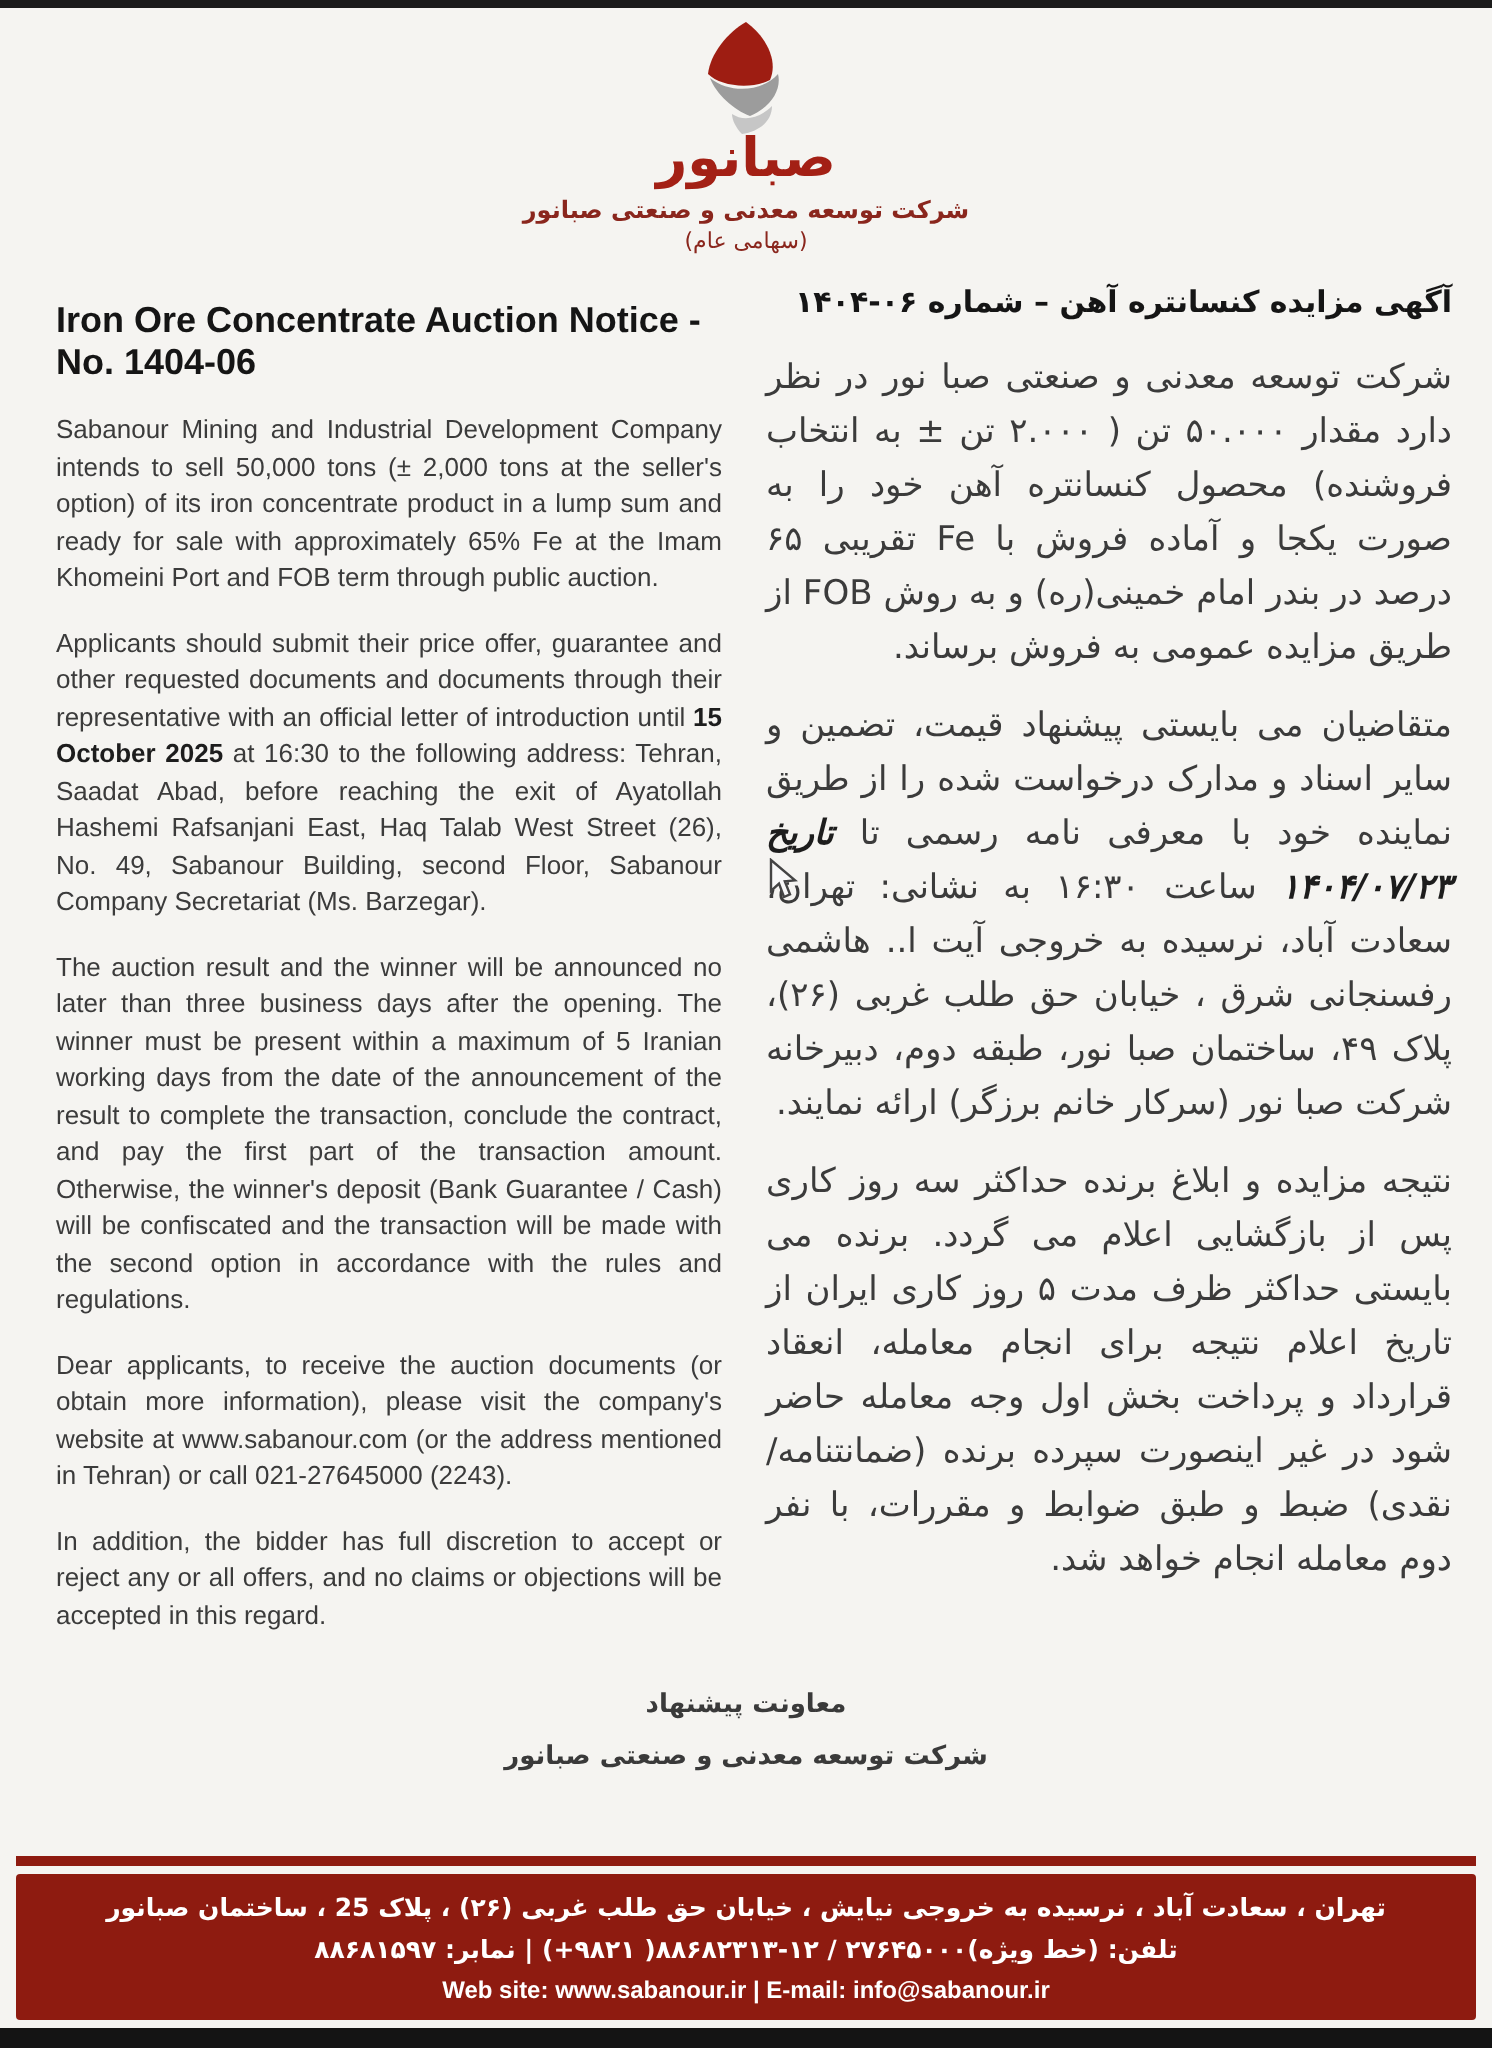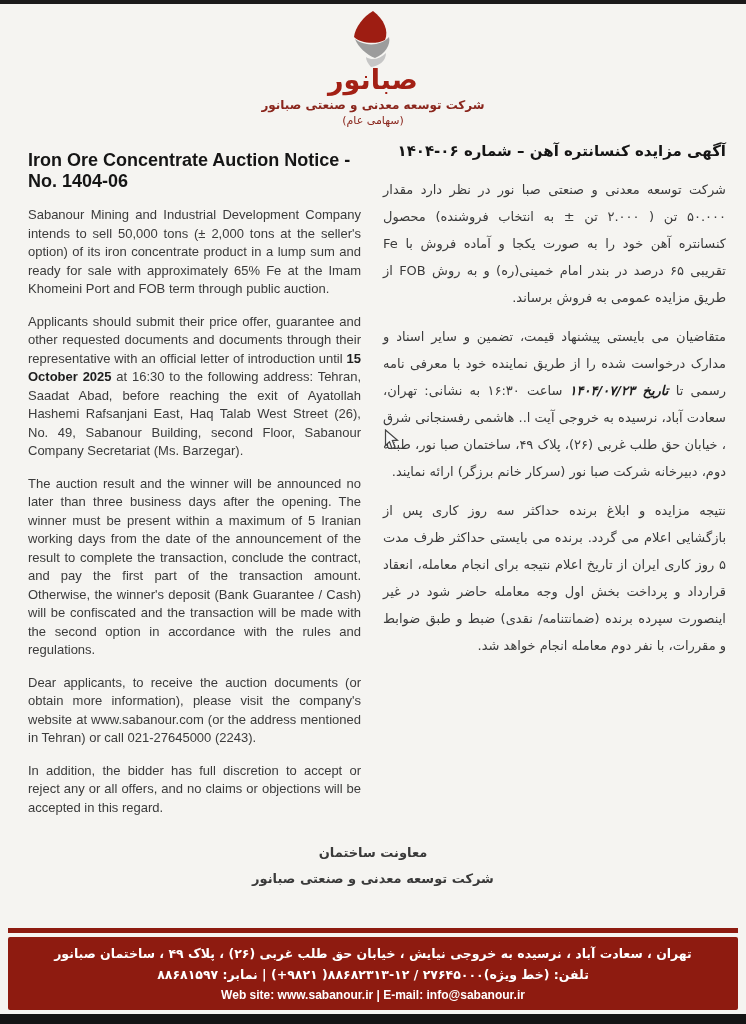--- a/index.html
+++ b/index.html
@@ -41,21 +41,21 @@
   }
   .en-p b{color:#1d1d1d;}
 
   
   .fa{font-family:"DejaVu Sans",sans-serif;direction:rtl;}
   .fa-col{position:absolute;left:383px;top:142px;width:343px;}
   .fa-title{
     font-size:15px;font-weight:bold;color:#151515;margin:0 0 16px 0;
   }
   .fa-p{
-    font-size:13px;line-height:27px;color:#3b3b3b;margin:0 0 12px 0;
+    font-size:17px;line-height:27px;color:#3b3b3b;margin:0 0 12px 0;
     text-align:justify;
   }
   .fa-p b{color:#1d1d1d;font-style:italic;}
   a.doc-link{color:#1a56a8;text-decoration:underline;cursor:pointer;}
 
   
   .signature{
     position:absolute;left:0;top:840px;width:746px;text-align:center;
     font-weight:bold;font-size:13px;color:#3a3a3a;line-height:26px;
   }
@@ -99,27 +99,27 @@
 </div>
 
 <div class="fa-col fa">
   <p class="fa-title">آگهی مزایده کنسانتره آهن – شماره ۰۶-۱۴۰۴</p>
   <p class="fa-p">شرکت توسعه معدنی و صنعتی صبا نور در نظر دارد مقدار ۵۰.۰۰۰ تن ( ۲.۰۰۰ تن ± به انتخاب فروشنده) محصول کنسانتره آهن خود را به صورت یکجا و آماده فروش با Fe تقریبی ۶۵ درصد در بندر امام خمینی(ره) و به روش FOB از طریق مزایده عمومی به فروش برساند.</p>
   <p class="fa-p"><span>متقاضیان می بایستی پیشنهاد قیمت، تضمین و سایر اسناد و مدارک درخواست شده را از طریق نماینده خود با معرفی نامه رسمی تا </span><b>تاریخ ۱۴۰۴/۰۷/۲۳</b><span> ساعت ۱۶:۳۰ به نشانی: تهران، سعادت آباد، نرسیده به خروجی آیت ا.. هاشمی رفسنجانی شرق ، خیابان حق طلب غربی (۲۶)، پلاک ۴۹، ساختمان صبا نور، طبقه دوم، دبیرخانه شرکت صبا نور (سرکار خانم برزگر) ارائه نمایند.</span></p>
   <p class="fa-p">نتیجه مزایده و ابلاغ برنده حداکثر سه روز کاری پس از بازگشایی اعلام می گردد. برنده می بایستی حداکثر ظرف مدت ۵ روز کاری ایران از تاریخ اعلام نتیجه برای انجام معامله، انعقاد قرارداد و پرداخت بخش اول وجه معامله حاضر شود در غیر اینصورت سپرده برنده (ضمانتنامه/ نقدی) ضبط و طبق ضوابط و مقررات، با نفر دوم معامله انجام خواهد شد.</p>
 </div>
 
 <div class="signature fa">
-  <div>معاونت ساختمان</div>
+  <div>معاونت پیشنهاد</div>
   <div>شرکت توسعه معدنی و صنعتی صبانور</div>
 </div>
 
 <div class="footer-thin"></div>
 <div class="footer-bar">
-  <div class="footer-line fa">تهران ، سعادت آباد ، نرسیده به خروجی نیایش ، خیابان حق طلب غربی (۲۶) ، پلاک ۴۹ ، ساختمان صبانور</div>
+  <div class="footer-line fa">تهران ، سعادت آباد ، نرسیده به خروجی نیایش ، خیابان حق طلب غربی (۲۶) ، پلاک 25 ، ساختمان صبانور</div>
   <div class="footer-line fa">تلفن: (خط ویژه)۲۷۶۴۵۰۰۰ / ۱۲-۸۸۶۸۲۳۱۳( ۹۸۲۱+) | نمابر: ۸۸۶۸۱۵۹۷</div>
   <div class="footer-line web">Web site: www.sabanour.ir  |  E-mail: info@sabanour.ir</div>
 </div>
 
 <div class="strip bottom"></div>
 
 <div class="cursor">
   <svg width="16" height="22" viewBox="0 0 16 22">
     <path d="M1.5 1 L1.5 16.5 L5.5 12.8 L8 19.5 L11 18.2 L8.4 11.6 L13.5 11.2 Z" fill="#f8f8f8" stroke="#444" stroke-width="1.2"></path>
   </svg>

